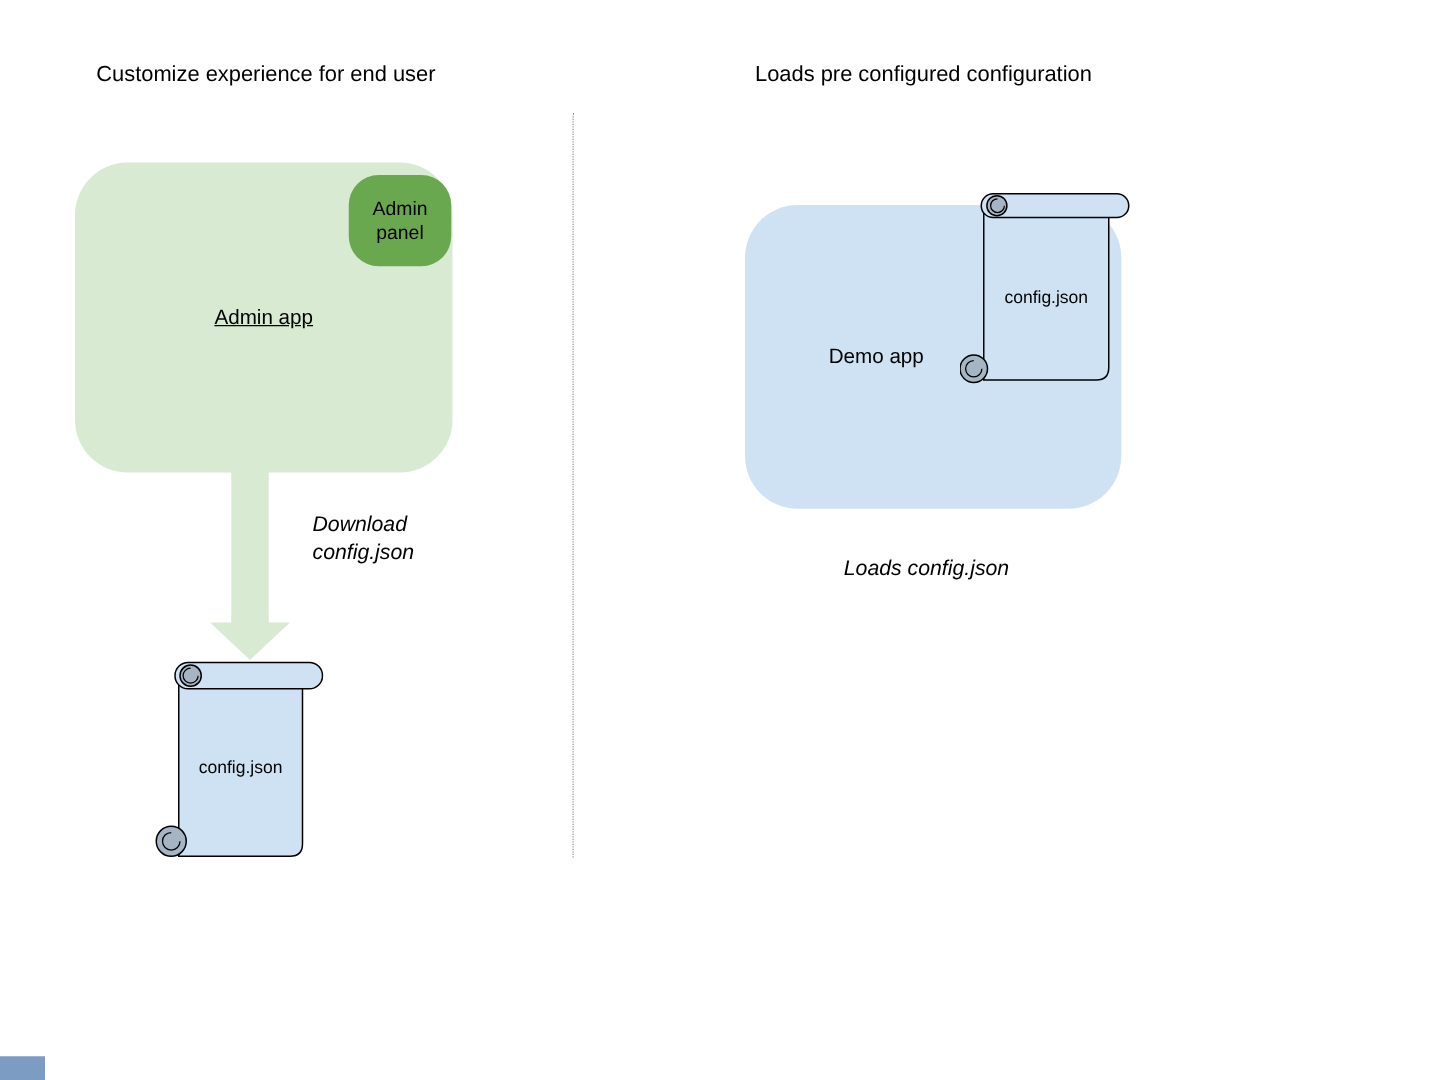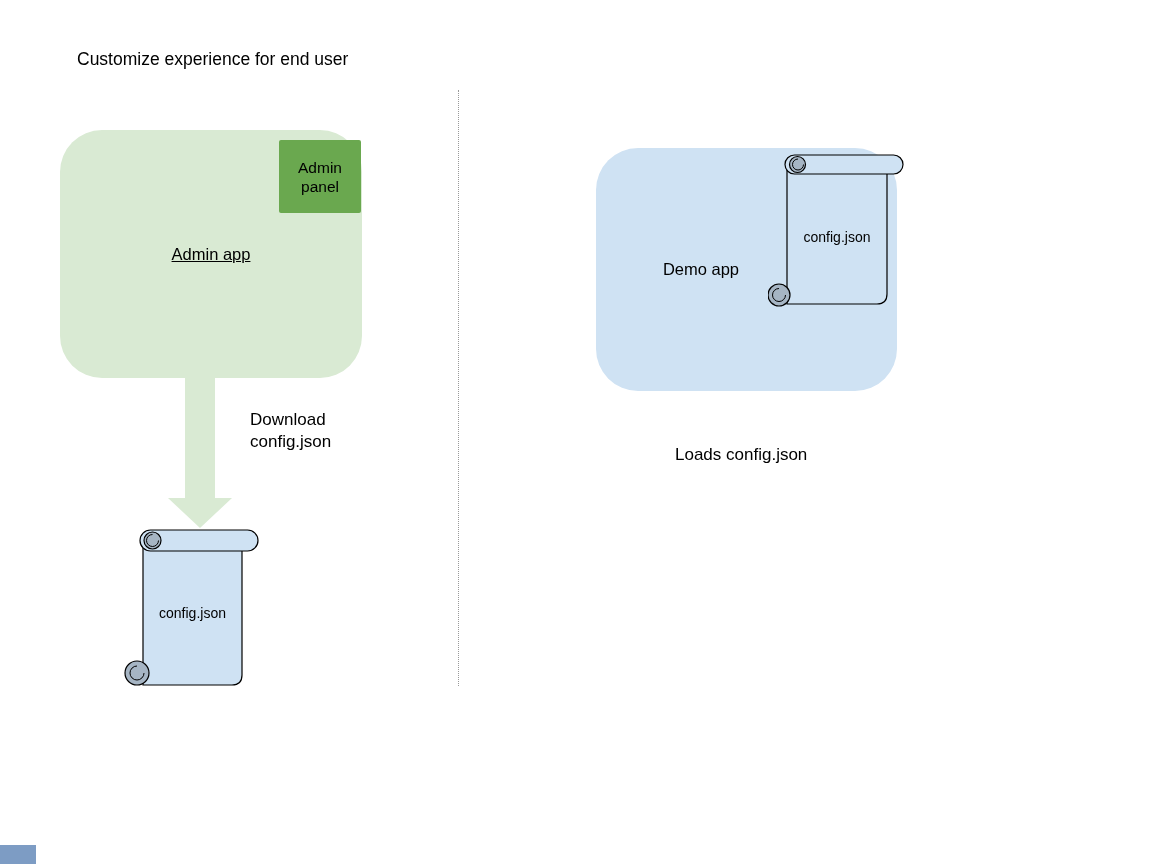--- a/index.html
+++ b/index.html
@@ -15,33 +15,34 @@
   .abs { position: absolute; }
   .title {
     font-size: 17.5px;
     line-height: 22px;
     white-space: nowrap;
   }
   .caption {
     font-size: 17px;
     line-height: 22px;
     white-space: pre-line;
+    font-style: italic;
   }
   .app-box {
     border-radius: 42px;
   }
   .app-label {
     font-size: 16.5px;
     display: flex;
     align-items: center;
     justify-content: center;
     text-align: center;
   }
   .panel-box {
-    border-radius: 2px;
+    border-radius: 24px;
     display: flex;
     align-items: center;
     justify-content: center;
     text-align: center;
     font-size: 15.5px;
     line-height: 19px;
     padding: 2px 10px;
     box-sizing: border-box;
   }
   .scroll-wrap { position: absolute; }
@@ -55,20 +56,21 @@
     border-left: 1px dotted #999999;
     width: 0;
   }
 </style>
 </head>
 <body>
 
 <div id="canvas">
 
   <div class="abs title" style="left:77px; top:48px;">Customize experience for end user</div>
+  <div class="abs title" style="left:604px; top:48px;">Loads pre configured configuration</div>
 
   <div class="abs divider" style="left:458px; top:90px; height:596px;"></div>
 
   <div class="abs app-box" style="left: 60px; top: 130px; width: 302px; height: 248px; background-color: rgb(217, 234, 211);">
     <div class="app-label abs" style="left:0; top:0; width:100%; height:100%;text-decoration:underline;">Admin app</div>
     <div class="panel-box abs" style="left: 219px; top: 10px; width: 82px; height: 73px; background-color: rgb(106, 168, 79);">
       <span>Admin panel</span>
     </div>
   </div>
 
@@ -84,21 +86,21 @@
       <path d="M19,13 L118,13 L118,147 Q118,157 108,157 L19,157 Z" stroke-width="1.2" fill="#cfe2f3" stroke="#000000"></path>
       <rect x="16" y="2" width="118" height="21" rx="10.5" ry="10.5" stroke-width="1.2" fill="#cfe2f3" stroke="#000000"></rect>
       <circle cx="28.5" cy="12.5" r="8.5" stroke-width="1.2" fill="#a6b5c4" stroke="#000000"></circle>
       <path d="M34.5,12.5 a6,6 0 1 1 -6,-6" fill="none" stroke-width="1" stroke="#000000"></path>
       <circle cx="13" cy="145" r="12" stroke-width="1.2" fill="#a6b5c4" stroke="#000000"></circle>
       <path d="M20,145 a7,7 0 1 1 -7,-7" fill="none" stroke-width="1" stroke="#000000"></path>
     </svg>
     <div class="scroll-label" style="left:19px; top:76px; width:99px;">config.json</div>
   </div>
 
-  <div class="abs app-box" style="left: 596px; top: 148px; width: 301px; height: 243px; background-color: rgb(207, 226, 243);">
+  <div class="abs app-box" style="left: 596px; top: 164px; width: 301px; height: 243px; background-color: rgb(207, 226, 243);">
     <div class="app-label abs" style="left:0; top:0; width:210px; height:100%;">Demo app</div>
   </div>
 
   <div class="scroll-wrap" style="left:768px; top:153px; width:140px; height:155px;">
     <svg width="140" height="155" viewBox="0 0 140 155">
       <path d="M19,11 L119,11 L119,141 Q119,151 109,151 L19,151 Z" stroke-width="1.2" fill="#cfe2f3" stroke="#000000"></path>
       <rect x="17" y="2" width="118" height="19" rx="9.5" ry="9.5" stroke-width="1.2" fill="#cfe2f3" stroke="#000000"></rect>
       <circle cx="29.5" cy="11.5" r="8" stroke-width="1.2" fill="#a6b5c4" stroke="#000000"></circle>
       <path d="M35.5,11.5 a5.5,5.5 0 1 1 -5.5,-5.5" fill="none" stroke-width="1" stroke="#000000"></path>
       <circle cx="11" cy="142" r="11" stroke-width="1.2" fill="#a6b5c4" stroke="#000000"></circle>

